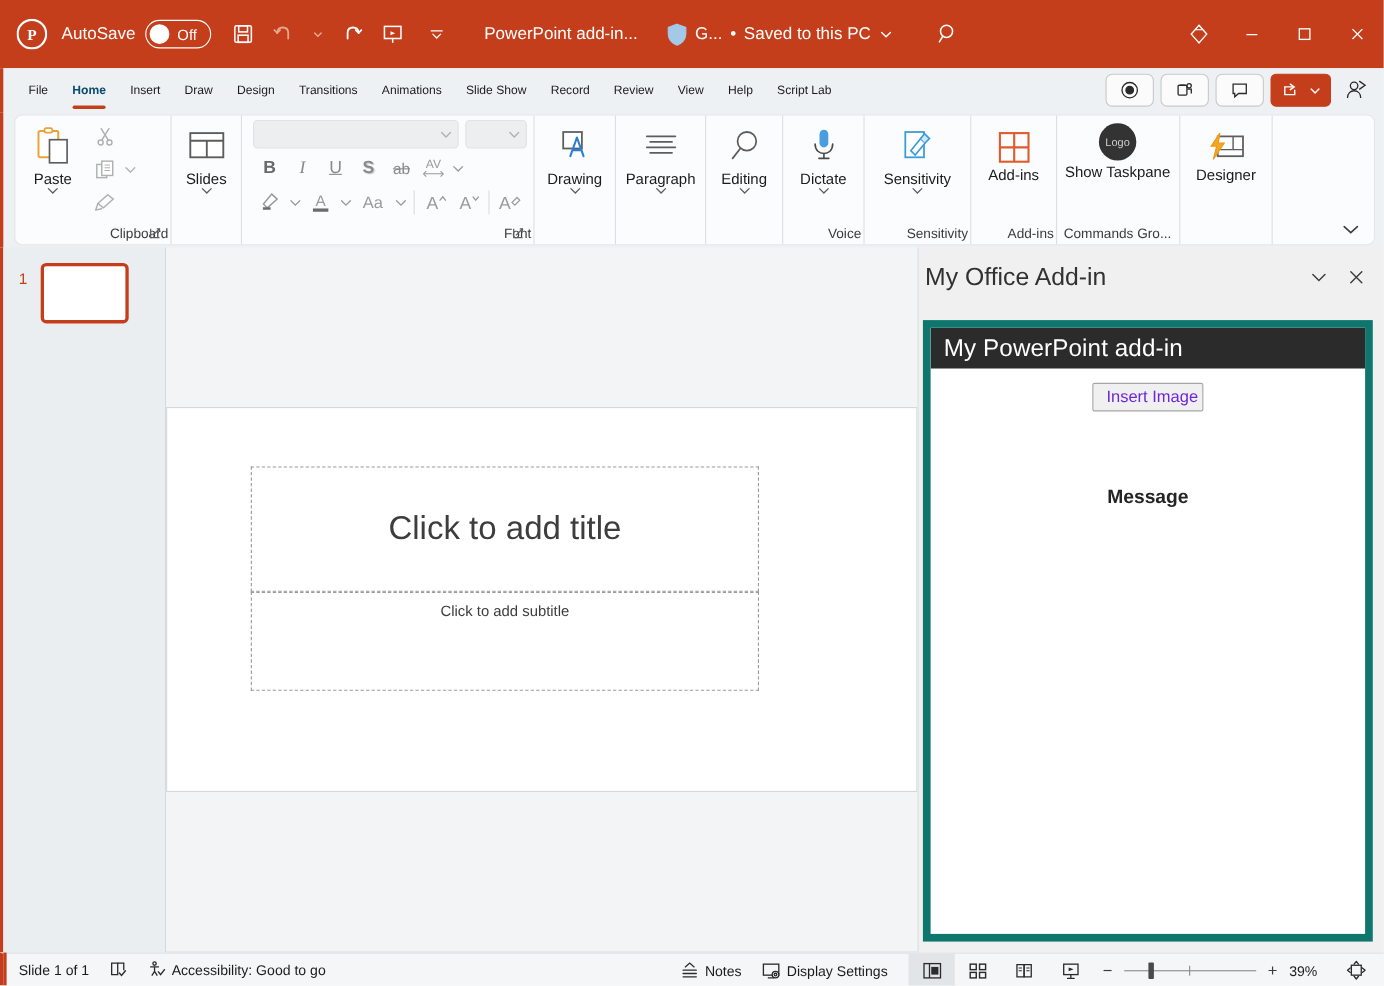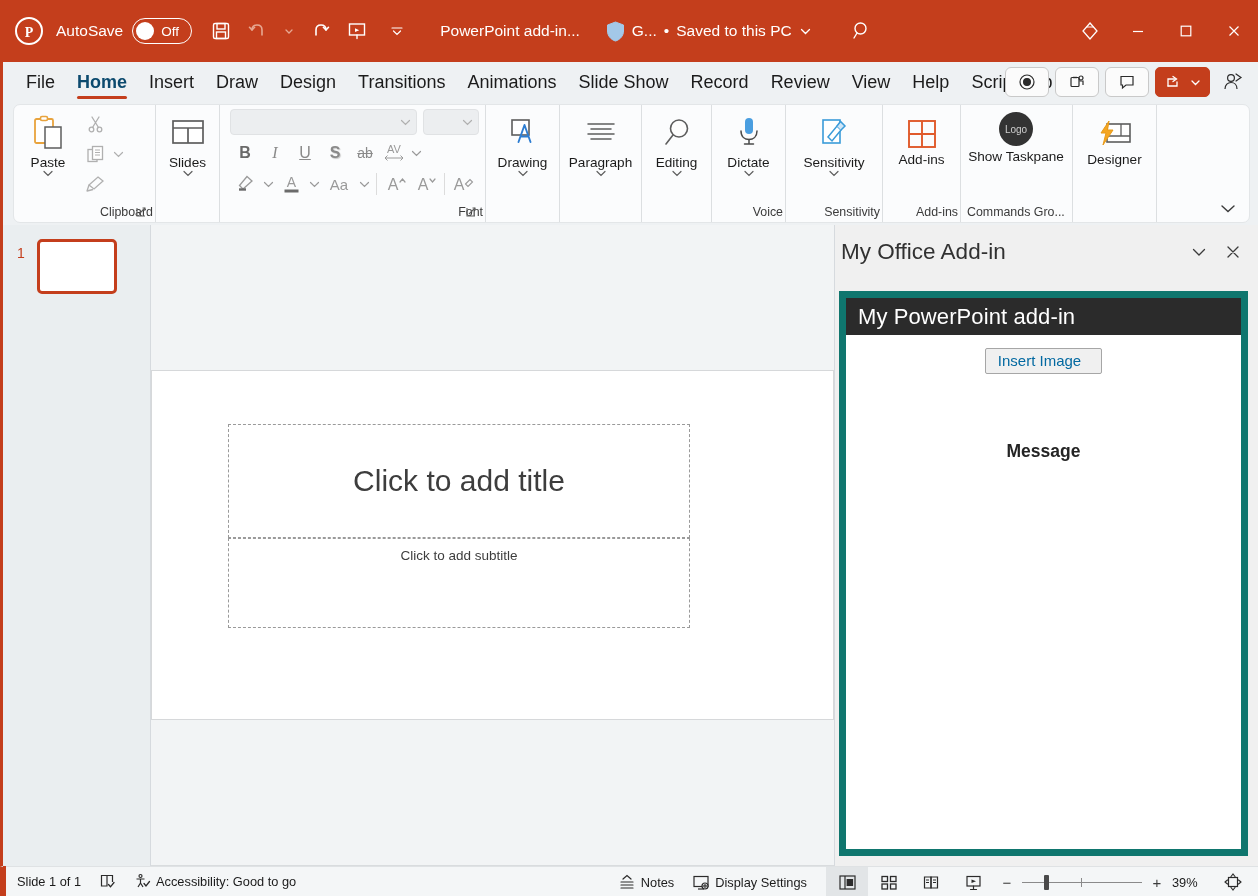--- a/index.html
+++ b/index.html
@@ -63,21 +63,21 @@
     justify-content: center;
   }
 
   
   .ribbon-tabs {
     height: 40px; background: #eef1f3; display: flex; align-items: stretch;
     flex: none; position: relative; border-left: 3px solid #c43e1c;
   }
   .tab {
     padding: 0 11px; display: flex; align-items: center;
-    font-size: 18px; color: #1b1b1b; position: relative; cursor: default;
+    font-size: 11px; color: #1b1b1b; position: relative; cursor: default;
     white-space: nowrap;
   }
   .tab:first-child { margin-left: 12px; }
   .tab.active { color: #0c4a6e; font-weight: bold; }
   .tab.active::after {
     content: ""; position: absolute; left: 11px; right: 11px; bottom: 3px;
     height: 2.6px; background: #c43e1c; border-radius: 2px;
   }
   .tabs-right {
     position: absolute; right: 0; top: 0; height: 40px;
@@ -212,23 +212,23 @@
     margin: 12px 10px 10px 4px; flex: 1; background: #fff;
     border: 7px solid #0f766e; overflow: hidden; min-height: 0;
   }
   .addin-banner {
     height: 37px; background: #2b2b2b; color: #fff;
     display: flex; align-items: center; padding-left: 12px;
     font-size: 22px; font-weight: 300; letter-spacing: 0.1px;
   }
   .addin-body { padding-top: 13px; text-align: center; }
   .insert-btn {
-    display: inline-block; padding: 3px 20px 4px 12px;
+    display: inline-block; padding: 3px 4px 4px 12px;
     border: 1px solid #a6a6a6; background: #f0f0f0;
-    font-size: 15px; color: #0369a1; border-radius: 2px;
+    font-size: 15px; color: #6d28d9; border-radius: 2px;
     font-family: "Liberation Sans", sans-serif;
   }
   .msg-label {
     margin-top: 67px; font-size: 17.5px; font-weight: bold; color: #242424;
     text-align: center;
   }
 
   
   .statusbar {
     height: 30px; background: #f4f6f7; flex: none;

